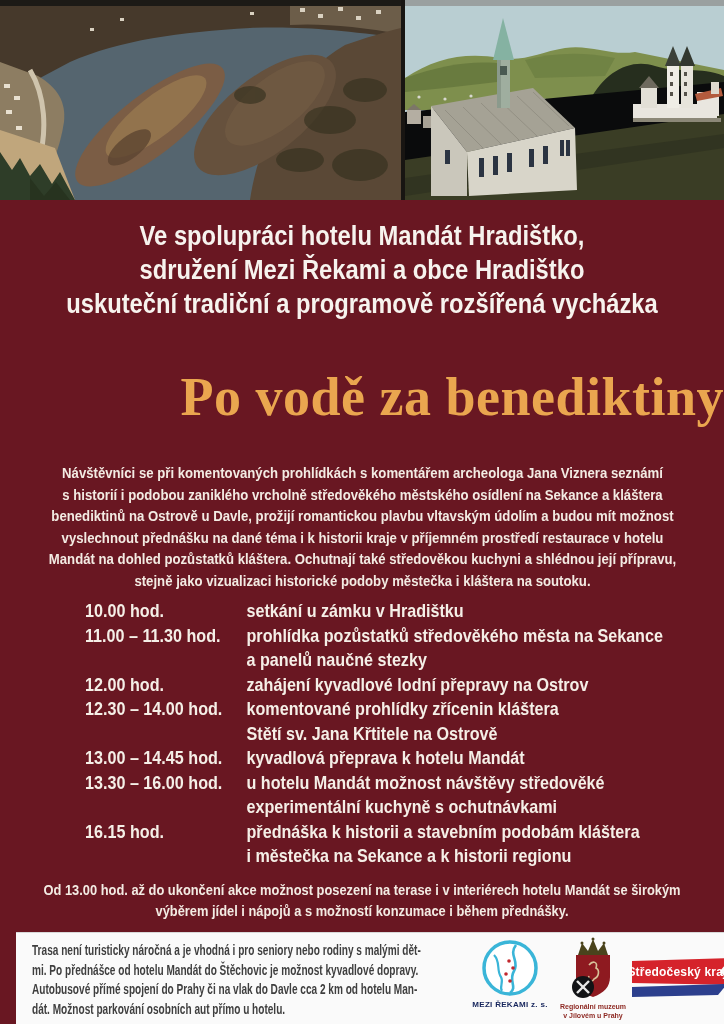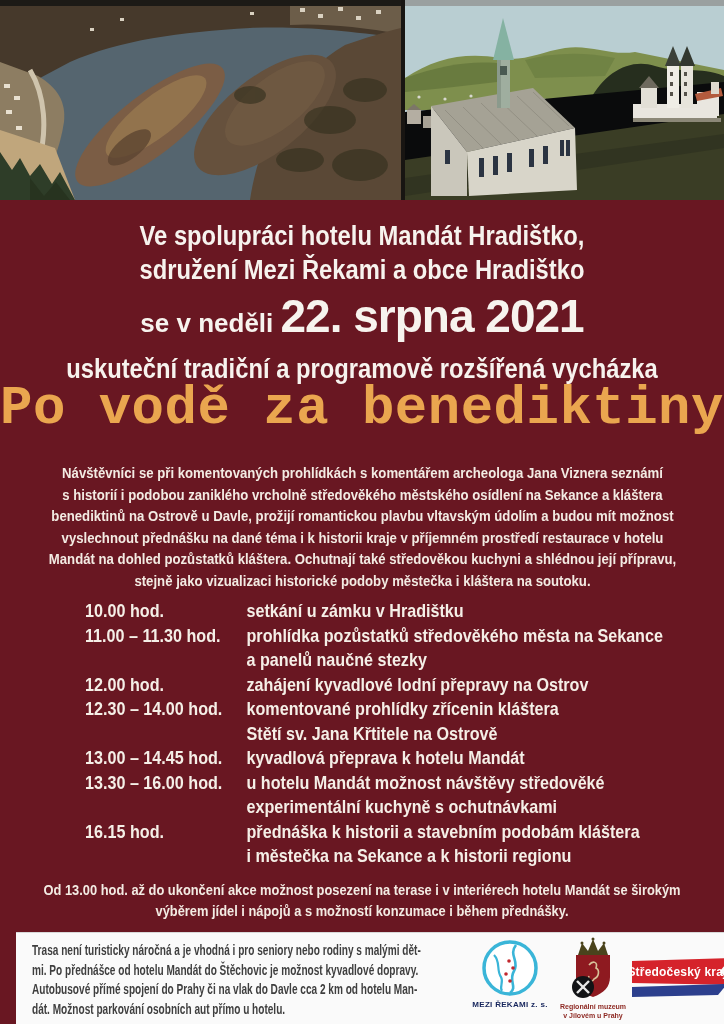--- a/index.html
+++ b/index.html
@@ -18,23 +18,23 @@
   .hline{
     position:relative;left:-28px;width:780px;
     transform:scaleX(0.88);transform-origin:center top;
     font-weight:bold;font-size:27px;line-height:34px;white-space:pre;
   }
   .date-line{margin-top:4px;line-height:50px;white-space:pre;}
   .date-prefix{font-weight:bold;font-size:26px;}
   .date-big{font-weight:bold;font-size:46px;letter-spacing:-1px;}
   
   .main-title{
-    position:absolute;top:366px;left:0;width:724px;text-align:left;
-    font-family:Liberation Mono, monospace;font-weight:bold;font-size:54px;
-    color:#eaa64f;letter-spacing:0.5px;white-space:pre;margin-top:12px;
+    position:absolute;top:366px;left:0;width:724px;text-align:right;
+    font-family:Liberation Serif, serif;font-weight:bold;font-size:54px;
+    color:#eaa64f;letter-spacing:0.5px;white-space:pre;
   }
   
   .intro{
     position:absolute;top:462px;left:-40px;width:805px;
     transform:scaleX(0.85);transform-origin:center top;
     text-align:center;color:#f3ebe3;font-weight:bold;
     font-size:15.5px;line-height:21.5px;white-space:pre;
   }
   
   .schedule{
@@ -205,21 +205,20 @@
           <rect x="95" y="66" width="7" height="9" fill="#4a5a52"></rect>
         </g>
         <rect x="0" y="0" width="319" height="6" fill="#9aa0a0"></rect>
       </svg>
     </div>
   </div>
 
   <div class="header-block">
     <div class="hline">Ve spolupráci hotelu Mandát Hradištko,</div>
     <div class="hline">sdružení Mezi Řekami a obce Hradištko</div>
-    <div class="date-line"><span class="date-prefix">se v neděli </span><span class="date-big">22. srpna 2021</span></div>
     <div class="hline">uskuteční tradiční a programově rozšířená vycházka</div>
   </div>
 
   <div class="main-title">Po vodě za benediktiny</div>
 
   <div class="intro">Návštěvníci se při komentovaných prohlídkách s komentářem archeologa Jana Viznera seznámí
 s historií i podobou zaniklého vrcholně středověkého městského osídlení na Sekance a kláštera
 benediktinů na Ostrově u Davle, prožijí romantickou plavbu vltavským údolím a budou mít možnost
 vyslechnout přednášku na dané téma i k historii kraje v příjemném prostředí restaurace v hotelu
 Mandát na dohled pozůstatků kláštera. Ochutnají také středověkou kuchyni a shlédnou její přípravu,

